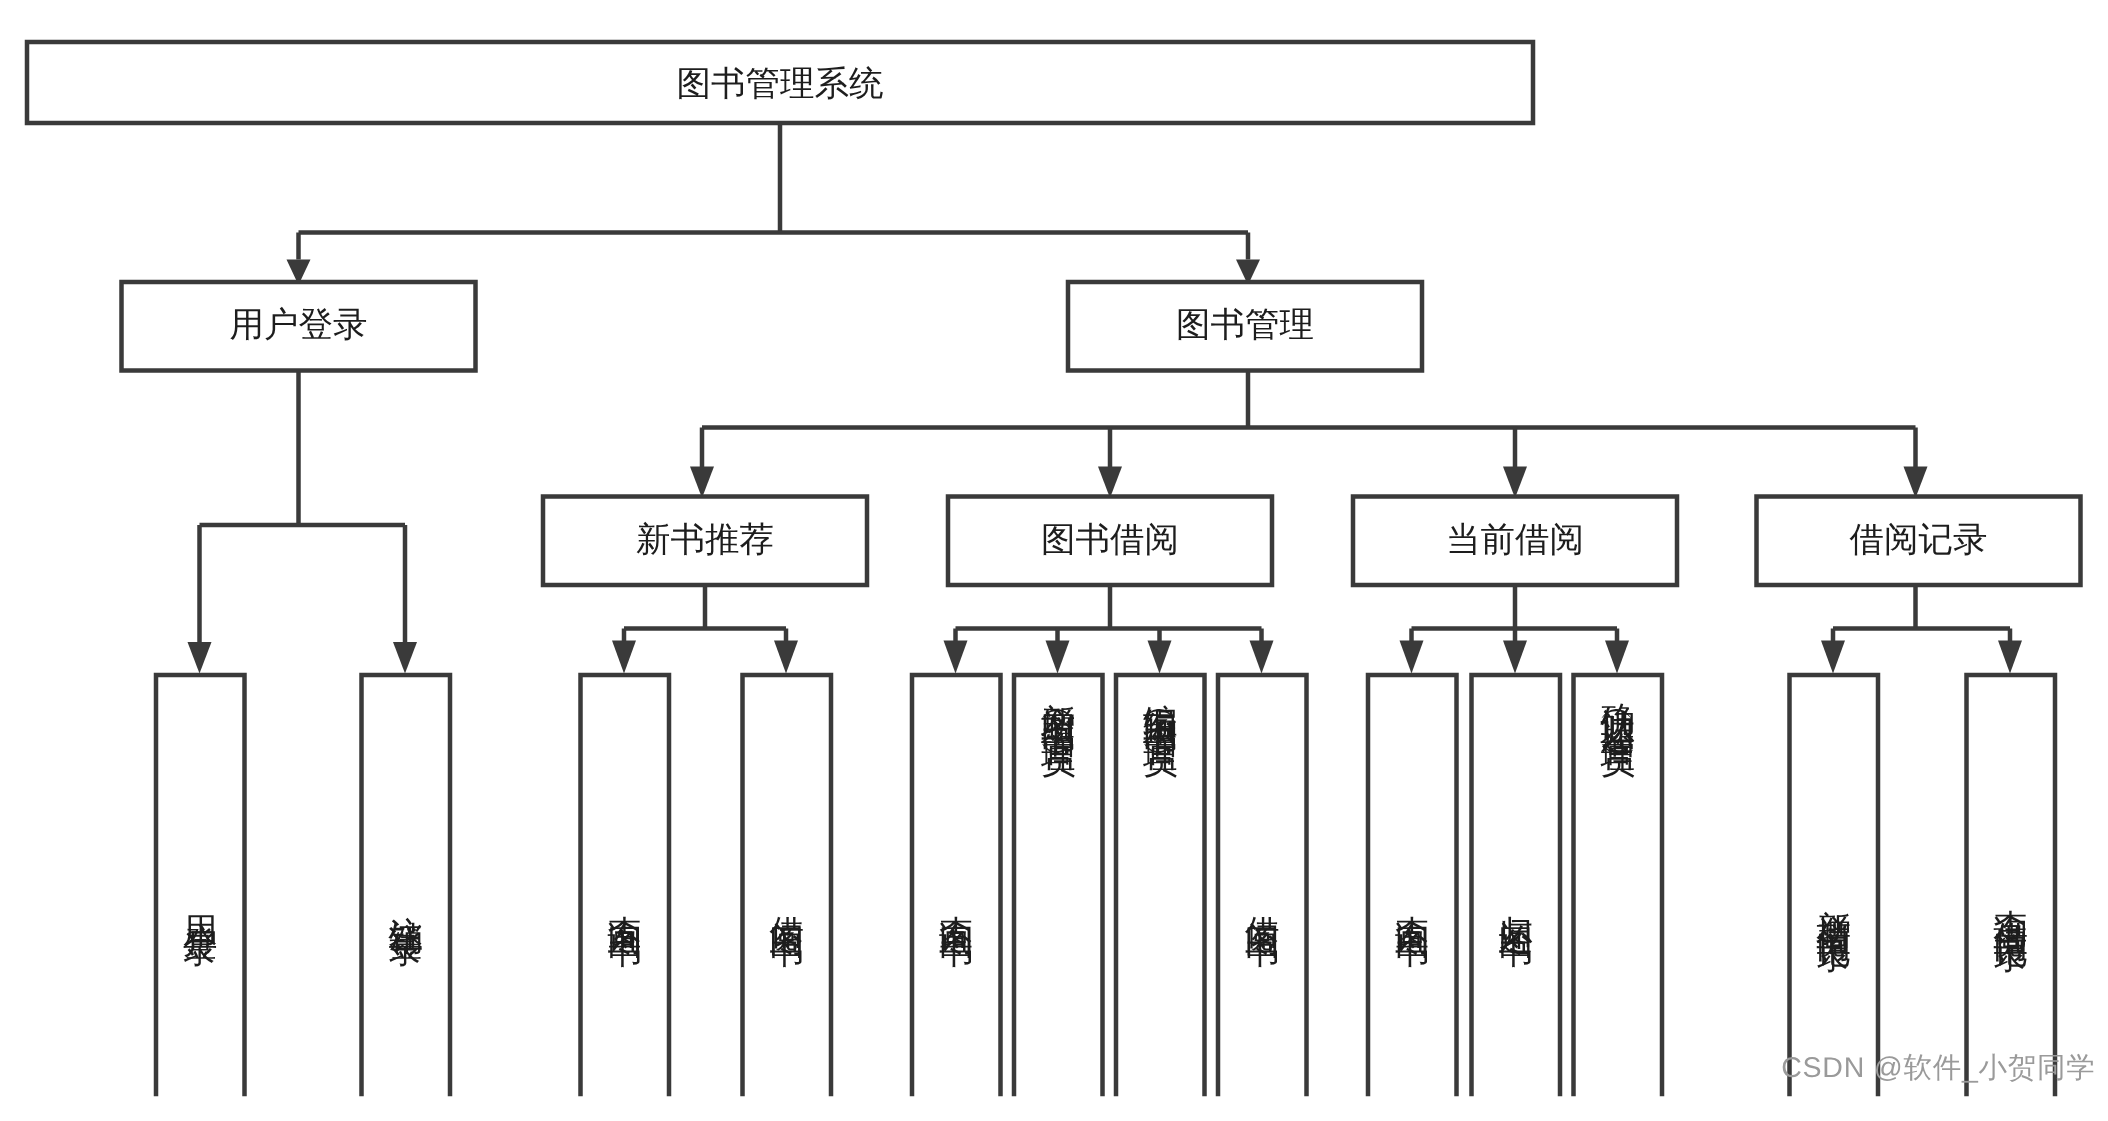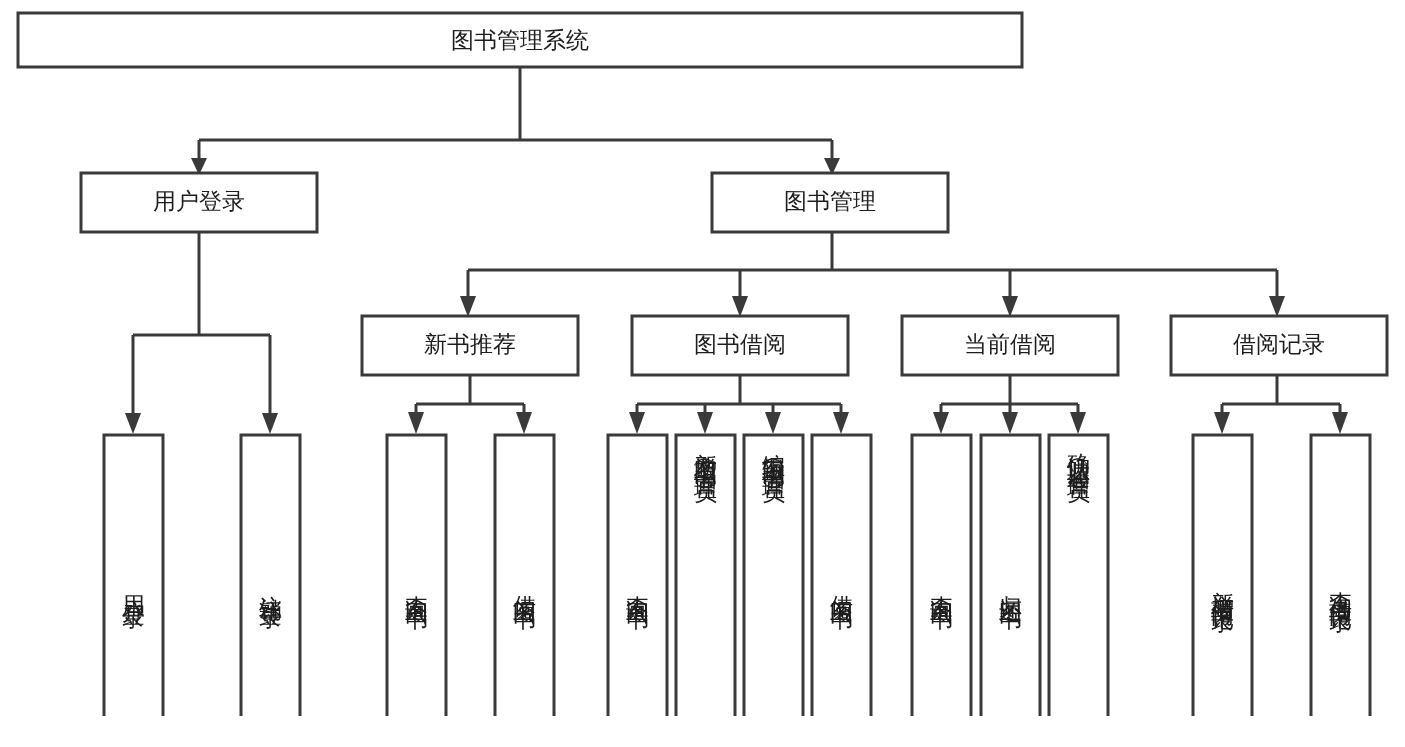--- a/index.html
+++ b/index.html
@@ -10,20 +10,21 @@
   }
   body {
     font-family: "Liberation Sans", "DejaVu Sans", sans-serif;
   }
   #diagram-root {
     position: relative;
     width: 1405px;
     height: 716px;
     background: #ffffff;
     overflow: hidden;
+    margin-top: 15px;
   }
   svg.flow {
     position: absolute;
     left: 0;
     top: 0;
     width: 1405px;
     height: 747px;
     display: block;
   }
   .node-rect {
@@ -274,14 +275,15 @@
     <span class="node-label-v">确认归还（管理员）</span>
   </div>
 
   <div class="vlabel-wrap" style="left:1193px; top:435px; width:59px; height:300px;">
     <span class="node-label-v">新增借阅记录</span>
   </div>
   <div class="vlabel-wrap" style="left:1311px; top:435px; width:59px; height:300px;">
     <span class="node-label-v">查询借阅记录</span>
   </div>
 
+  <div class="watermark">CSDN @软件_小贺同学</div>
 
 </div>
 
 </body></html>

